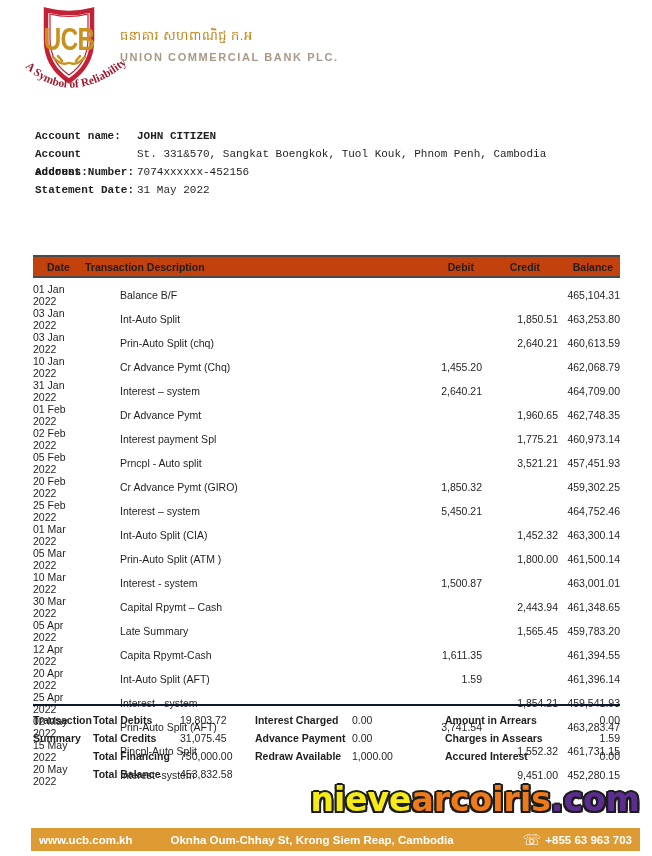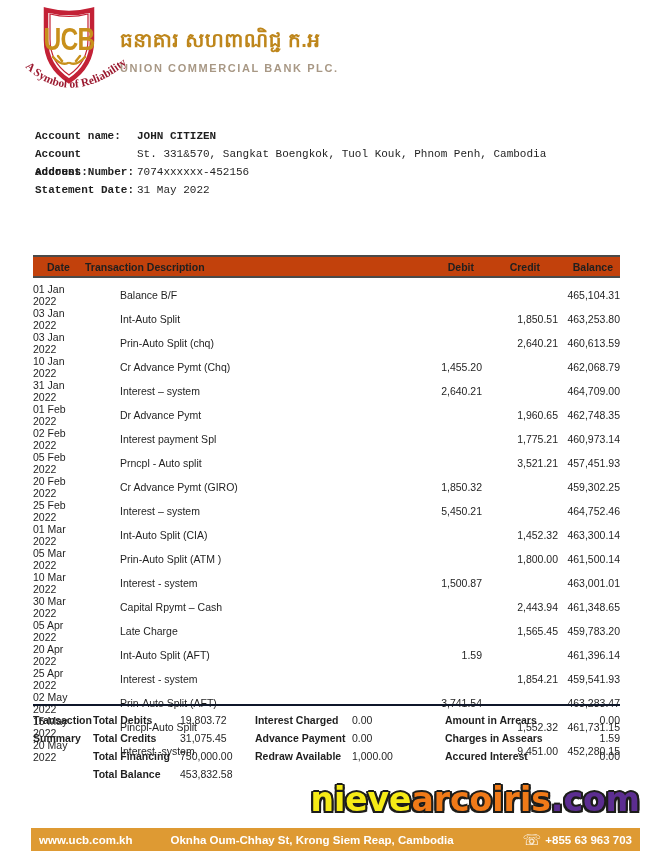--- a/index.html
+++ b/index.html
@@ -5,21 +5,21 @@
   * { margin:0; padding:0; box-sizing:border-box; }
   html,body { background:#ffffff; }
   body {
     position:relative; width:652px; height:856px; overflow:hidden;
     font-family:"Liberation Sans", sans-serif; color:#1f1f1f;
   }
 
   
   .logo-svg { position:absolute; left:20px; top:2px; }
   .bank-titles { position:absolute; left:120px; top:27px; }
-  .khmer-title { font-size:20px; font-weight:bold; color:var(--gold,#BE861B); letter-spacing:0.5px; }
+  .khmer-title { font-size:13px; font-weight:normal; color:var(--gold,#BE861B); letter-spacing:0.5px; }
   .bank-name { margin-top:5px; font-size:11px; letter-spacing:1.6px; color:#A89885; font-weight:bold; }
 
   
   .account-block { position:absolute; left:35px; top:127px; font-size:11px;font-family:Liberation Mono, monospace; }
   .acct-row { display:flex; height:18px; line-height:18px; }
   .acct-label { width:102px; font-weight:bold; }
   .acct-value { }
   .acct-value.bold { font-weight:bold; }
 
   
@@ -230,24 +230,31 @@
         </tr>
         <tr>
           <td class="col-date">30 Mar 2022</td>
           <td class="col-description">Capital Rpymt – Cash</td>
           <td class="col-debit"></td>
           <td class="col-credit">2,443.94</td>
           <td class="col-balance">461,348.65</td>
         </tr>
         <tr>
           <td class="col-date">05 Apr 2022</td>
-          <td class="col-description">Late Charge</td>
+          <td class="col-description">Late Summary</td>
           <td class="col-debit"></td>
           <td class="col-credit">1,565.45</td>
           <td class="col-balance">459,783.20</td>
+        </tr>
+        <tr>
+          <td class="col-date">12 Apr 2022</td>
+          <td class="col-description">Capita Rpymt-Cash</td>
+          <td class="col-debit">1,611.35</td>
+          <td class="col-credit"></td>
+          <td class="col-balance">461,394.55</td>
         </tr>
         <tr>
           <td class="col-date">20 Apr 2022</td>
           <td class="col-description">Int-Auto Split (AFT)</td>
           <td class="col-debit">1.59</td>
           <td class="col-credit"></td>
           <td class="col-balance">461,396.14</td>
         </tr>
         <tr>
           <td class="col-date">25 Apr 2022</td>

